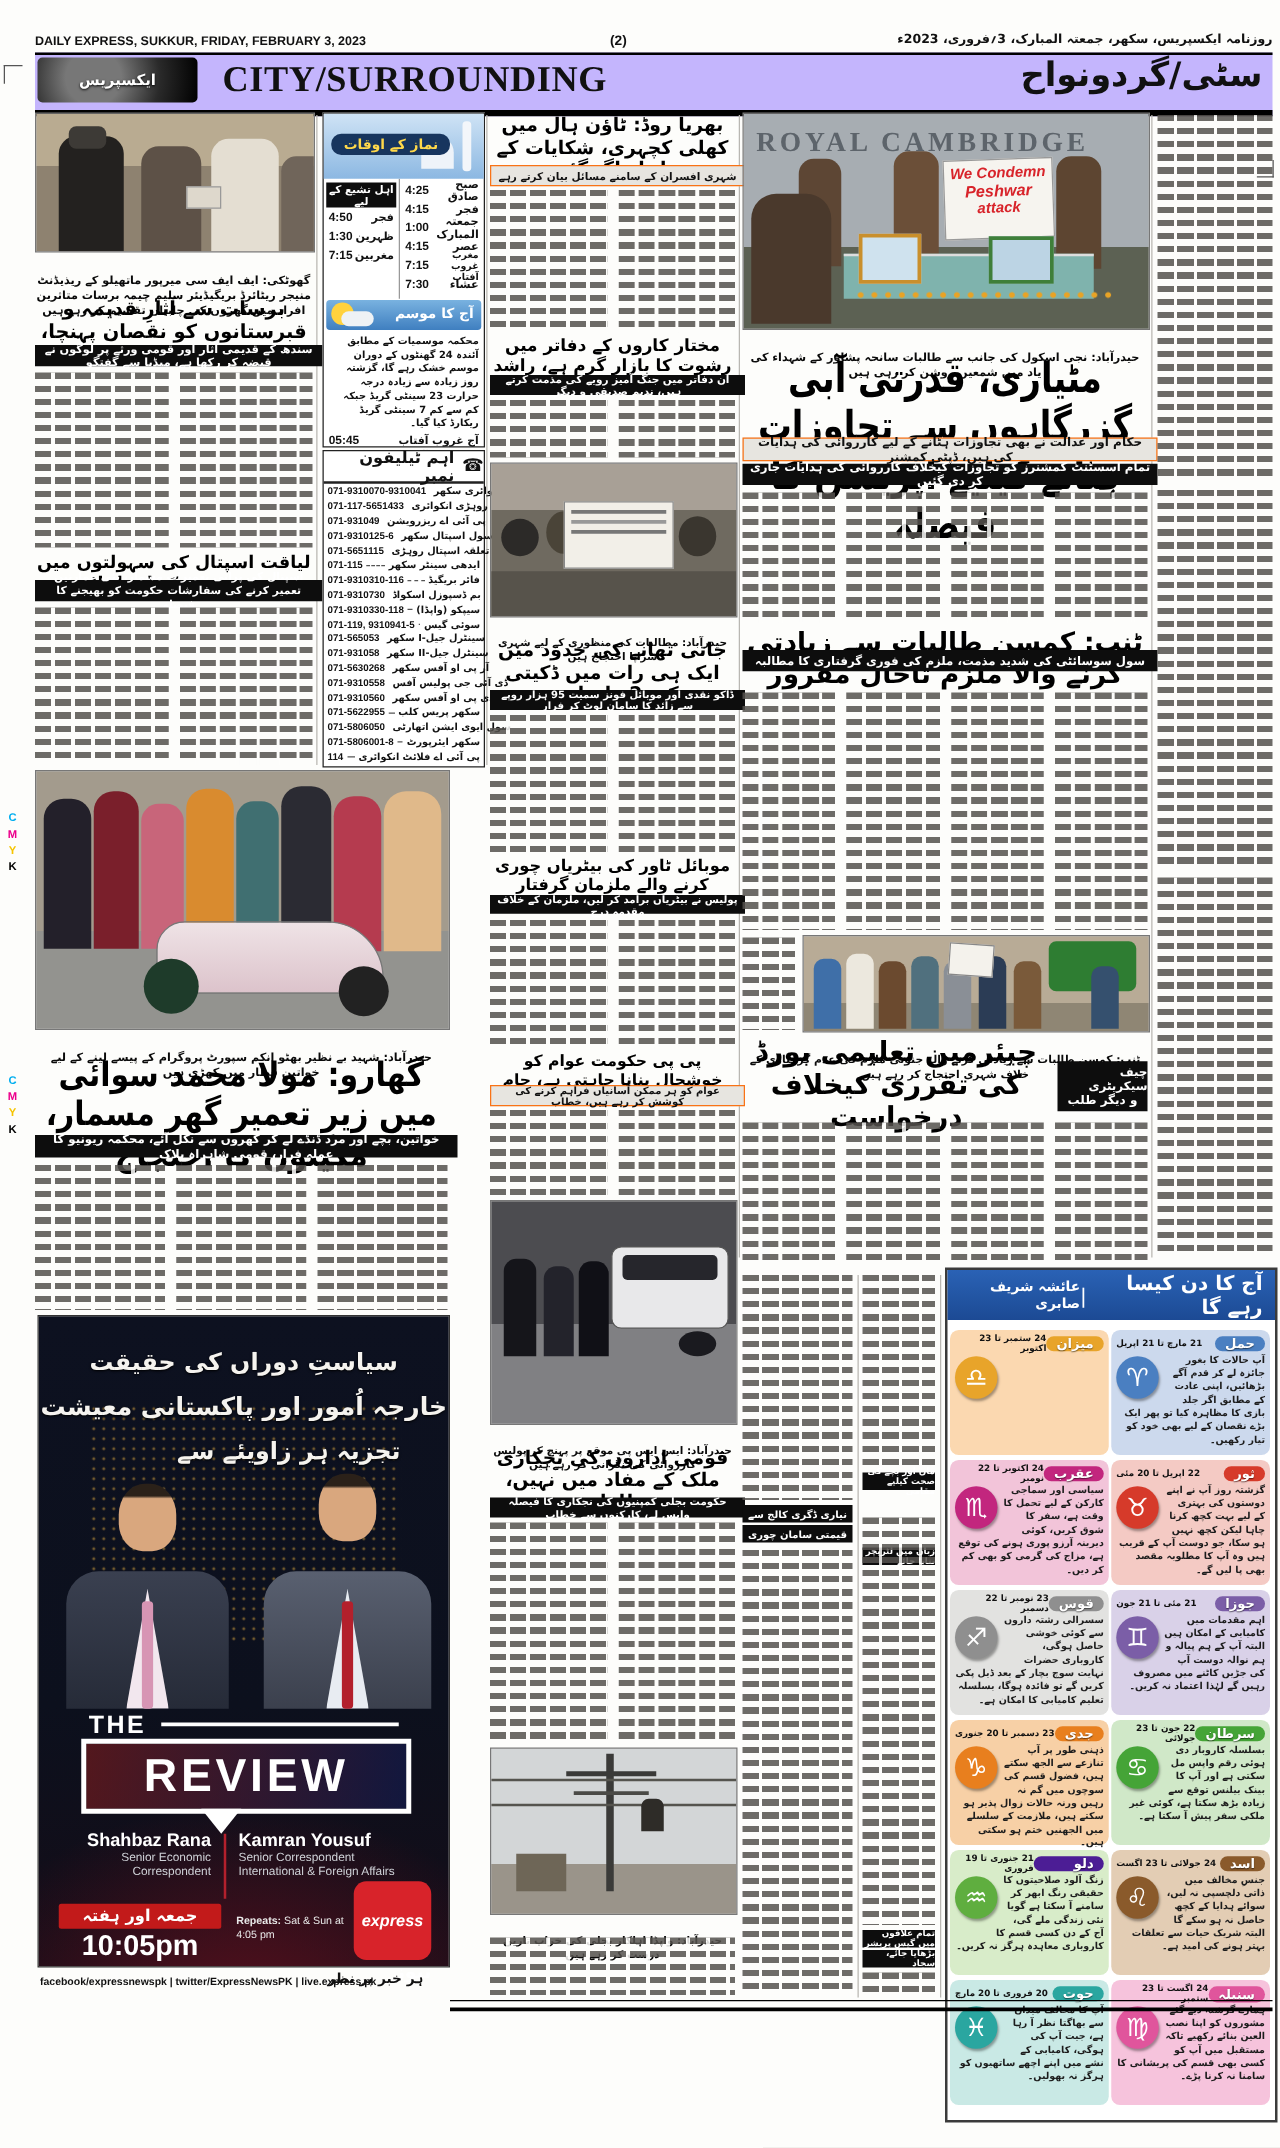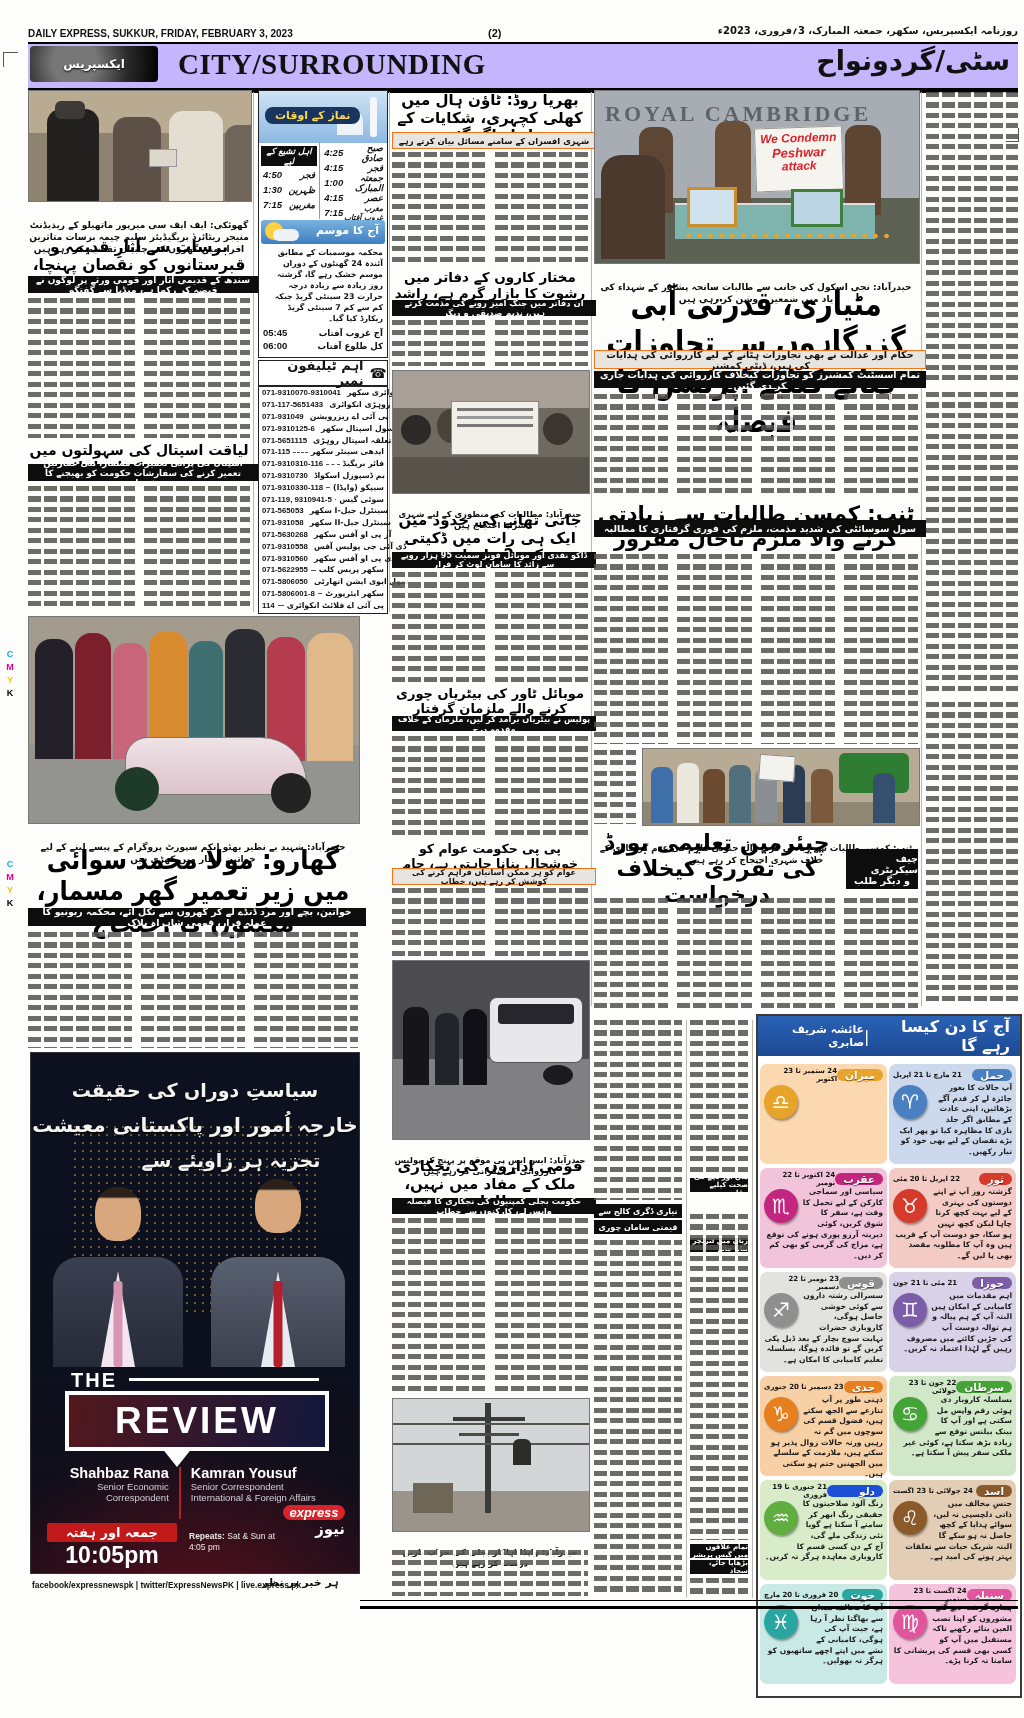--- a/index.html
+++ b/index.html
@@ -179,35 +179,35 @@
 
     <div class="abs" style="left:16px;top:470px;width:130px;">
       <div class="urdu" style="background:#c21a1a;color:#fff;font-weight:700;font-size:13px;text-align:center;padding:2px 0;border-radius:2px;">جمعہ اور ہفتہ</div>
       <div class="eng" style="color:#fff;font-weight:700;font-size:23px;text-align:center;">10:05pm</div>
     </div>
     <div class="abs eng" style="left:158px;top:478px;width:90px;color:#e8e8e8;font-size:8.5px;line-height:1.35;">
       <b>Repeats:</b>
       <span>Sat &amp; Sun at 4:05 pm</span>
     </div>
     <div class="abs" style="left:252px;top:452px;width:62px;height:62px;">
-      <div class="eng" style="background:#d8232a;color:#fff;font-style:italic;font-weight:700;font-size:13px;text-align:center;border-radius:10px;padding:0 2px;">express</div>
+      <div class="eng" style="background:#d8232a;color:#fff;font-style:italic;font-weight:700;font-size:13px;text-align:center;border-radius:10px;padding:24px 2px;">express</div>
       <div class="urdu" style="color:#fff;font-weight:700;font-size:15px;">نیوز</div>
     </div>
   </div>
 
   <div class="abs eng" style="left:32px;top:1580px;font-size:8.4px;font-weight:700;">facebook/expressnewspk | twitter/ExpressNewsPK | live.express.pk</div>
   <div class="abs urdu" style="left:262px;top:1576px;font-size:11px;font-weight:700;">ہر خبر پر نظر</div>
 
   <div id="prayer-box" class="abs" style="left:258px;top:90px;width:128px;height:266px;">
     <div style="position:relative;height:52px;background:linear-gradient(#cfe3f5,#8cb8e2);overflow:hidden;">
       <div class="abs" style="right:10px;top:6px;width:7px;height:40px;background:#f3f6fa;border-radius:3px;"></div>
       <div class="abs" style="right:24px;top:18px;width:26px;height:26px;background:#eef3f9;border-radius:50% 50% 0 0;"></div>
       <div class="abs urdu" style="left:6px;top:16px;background:#17355e;color:#ffd84a;font-weight:700;font-size:11px;padding:2px 10px;border-radius:8px;">نماز کے اوقات</div>
     </div>
-    <div style="display:flex;height:76px;font-style:italic;">
+    <div style="display:flex;height:96px;">
       <div style="width:47%;border-right:1px solid #999;padding-top:2px;">
         <div class="urdu" style="font-size:8.4px;font-weight:700;background:#0d0d0d;color:#fff;text-align:center;margin:1px 2px;">اہل تشیع کے لیے</div>
         <div class="pr-row">
             <span class="pr-time">4:50</span>
             <span class="urdu">فجر</span>
           </div>
         <div class="pr-row">
             <span class="pr-time">1:30</span>
             <span class="urdu">ظہرین</span>
           </div>
@@ -620,21 +620,21 @@
           <span class="z-name" style="background:#8a5a2b;">اسد</span>
           <span class="z-dates">24 جولائی تا 23 اگست</span>
         </div>
       <div class="z-body">
           <span class="z-icon" style="background:#8a5a2b;">♌</span>
           <span class="z-text">جنسِ مخالف میں ذاتی دلچسپی نہ لیں، سوائے ہدایا کے کچھ حاصل نہ ہو سکے گا البتہ شریک حیات سے تعلقات بہتر ہونے کی امید ہے۔</span>
         </div>
     </div>
     <div class="z-cell" style="left:2px;top:464px;background:#d8ecc9;">
       <div class="z-head">
-          <span class="z-name" style="background:#1d4ed8;padding-left:32px;">دلو</span>
+          <span class="z-name" style="background:#4c1d95;padding-left:32px;">دلو</span>
           <span class="z-dates">21 جنوری تا 19 فروری</span>
         </div>
       <div class="z-body">
           <span class="z-icon" style="background:#5fae3f;">♒</span>
           <span class="z-text">زنگ آلود صلاحیتوں کا حقیقی رنگ ابھر کر سامنے آ سکتا ہے گویا نئی زندگی ملے گی، آج کے دن کسی قسم کا کاروباری معاہدہ ہرگز نہ کریں۔</span>
         </div>
     </div>
 
     <div class="z-cell" style="left:131px;top:568px;background:#f6c3dc;">
       <div class="z-head">

